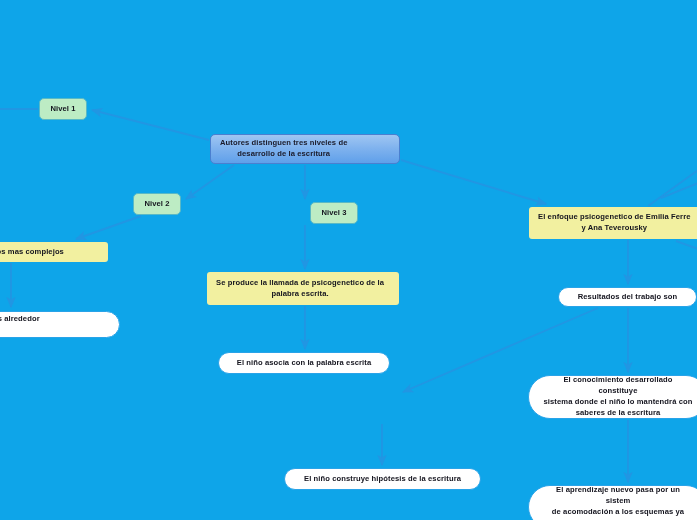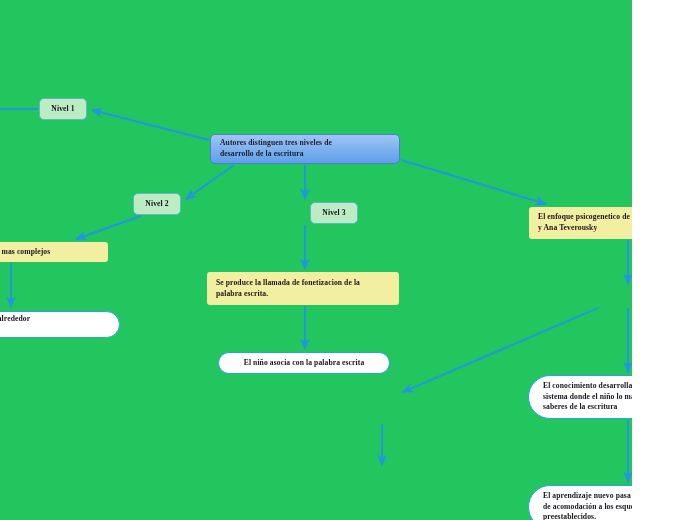--- a/index.html
+++ b/index.html
@@ -2,45 +2,46 @@
 <html><head>
 <meta charset="utf-8">
 <style>
   html, body {
     margin: 0;
     padding: 0;
     background: #ffffff;
   }
   #canvas {
     position: relative;
-    width: 632px;
+    width: 697px;
     height: 520px;
-    background: #22c55e;
+    background: #0ea5e9;
     overflow: hidden;
-    font-family: Liberation Serif, serif;
+    font-family: Liberation Sans, sans-serif;
   }
   #edges {
     position: absolute;
     left: 0;
     top: 0;
     width: 697px;
     height: 520px;
     pointer-events: none;
   }
   .node {
     position: absolute;
     box-sizing: border-box;
     display: flex;
     align-items: center;
     font-size: 7.6px;
     font-weight: bold;
     line-height: 1.42;
     color: #14141e;
     letter-spacing: 0.1px;
     white-space: pre-line;
+    text-align: center;
   }
   
   .node.green {
     background: #bdecc4;
     border: 1px solid #59b9c6;
     border-radius: 5px;
     justify-content: center;
     text-align: center;
     padding: 0 6px;
   }
@@ -127,32 +128,34 @@
 
   <div class="node green" style="left:133px; top:193px; width:48px; height:22px;">Nivel 2</div>
 
   <div class="node green" style="left:281px; top:202px; width:48px; height:22px;margin-left:29px;">Nivel 3</div>
 
   <div class="node yellow" style="left:529px; top:207px; width:178px; height:32px;">El enfoque psicogenetico de Emilia Ferre
 y Ana Teverousky</div>
 
   <div class="node yellow" style="left:-38px; top:242px; width:146px; height:20px;">procesos mas complejos</div>
 
-  <div class="node yellow" style="left:207px; top:272px; width:192px; height:33px;">Se produce la llamada de fonetizacion de la
+  <div class="node yellow" style="left:207px; top:272px; width:192px; height:33px;">Se produce la llamada de psicogenetico de la
 palabra escrita.</div>
 
+  <div class="node white centered" style="left:558px; top:287px; width:139px; height:20px;">Resultados del trabajo son</div>
 
   <div class="node white" style="left:-66px; top:311px; width:186px; height:27px;">ir significados alrededor
 .</div>
 
   <div class="node white centered" style="left:218px; top:352px; width:172px; height:22px;text-align:right;">El niño asocia con la palabra escrita</div>
 
   <div class="node white" style="left:528px; top:375px; width:180px; height:44px;">El conocimiento desarrollado constituye
 sistema donde el niño lo mantendrá con
 saberes de la escritura</div>
 
 
   <div class="node white" style="left:528px; top:485px; width:180px; height:44px;">El aprendizaje nuevo pasa por un sistem
 de acomodación a los esquemas ya
 preestablecidos.</div>
 
+  <div class="node white centered" style="left:284px; top:468px; width:197px; height:22px;">El niño construye hipótesis de la escritura</div>
 
 </div>
 
 </body></html>

